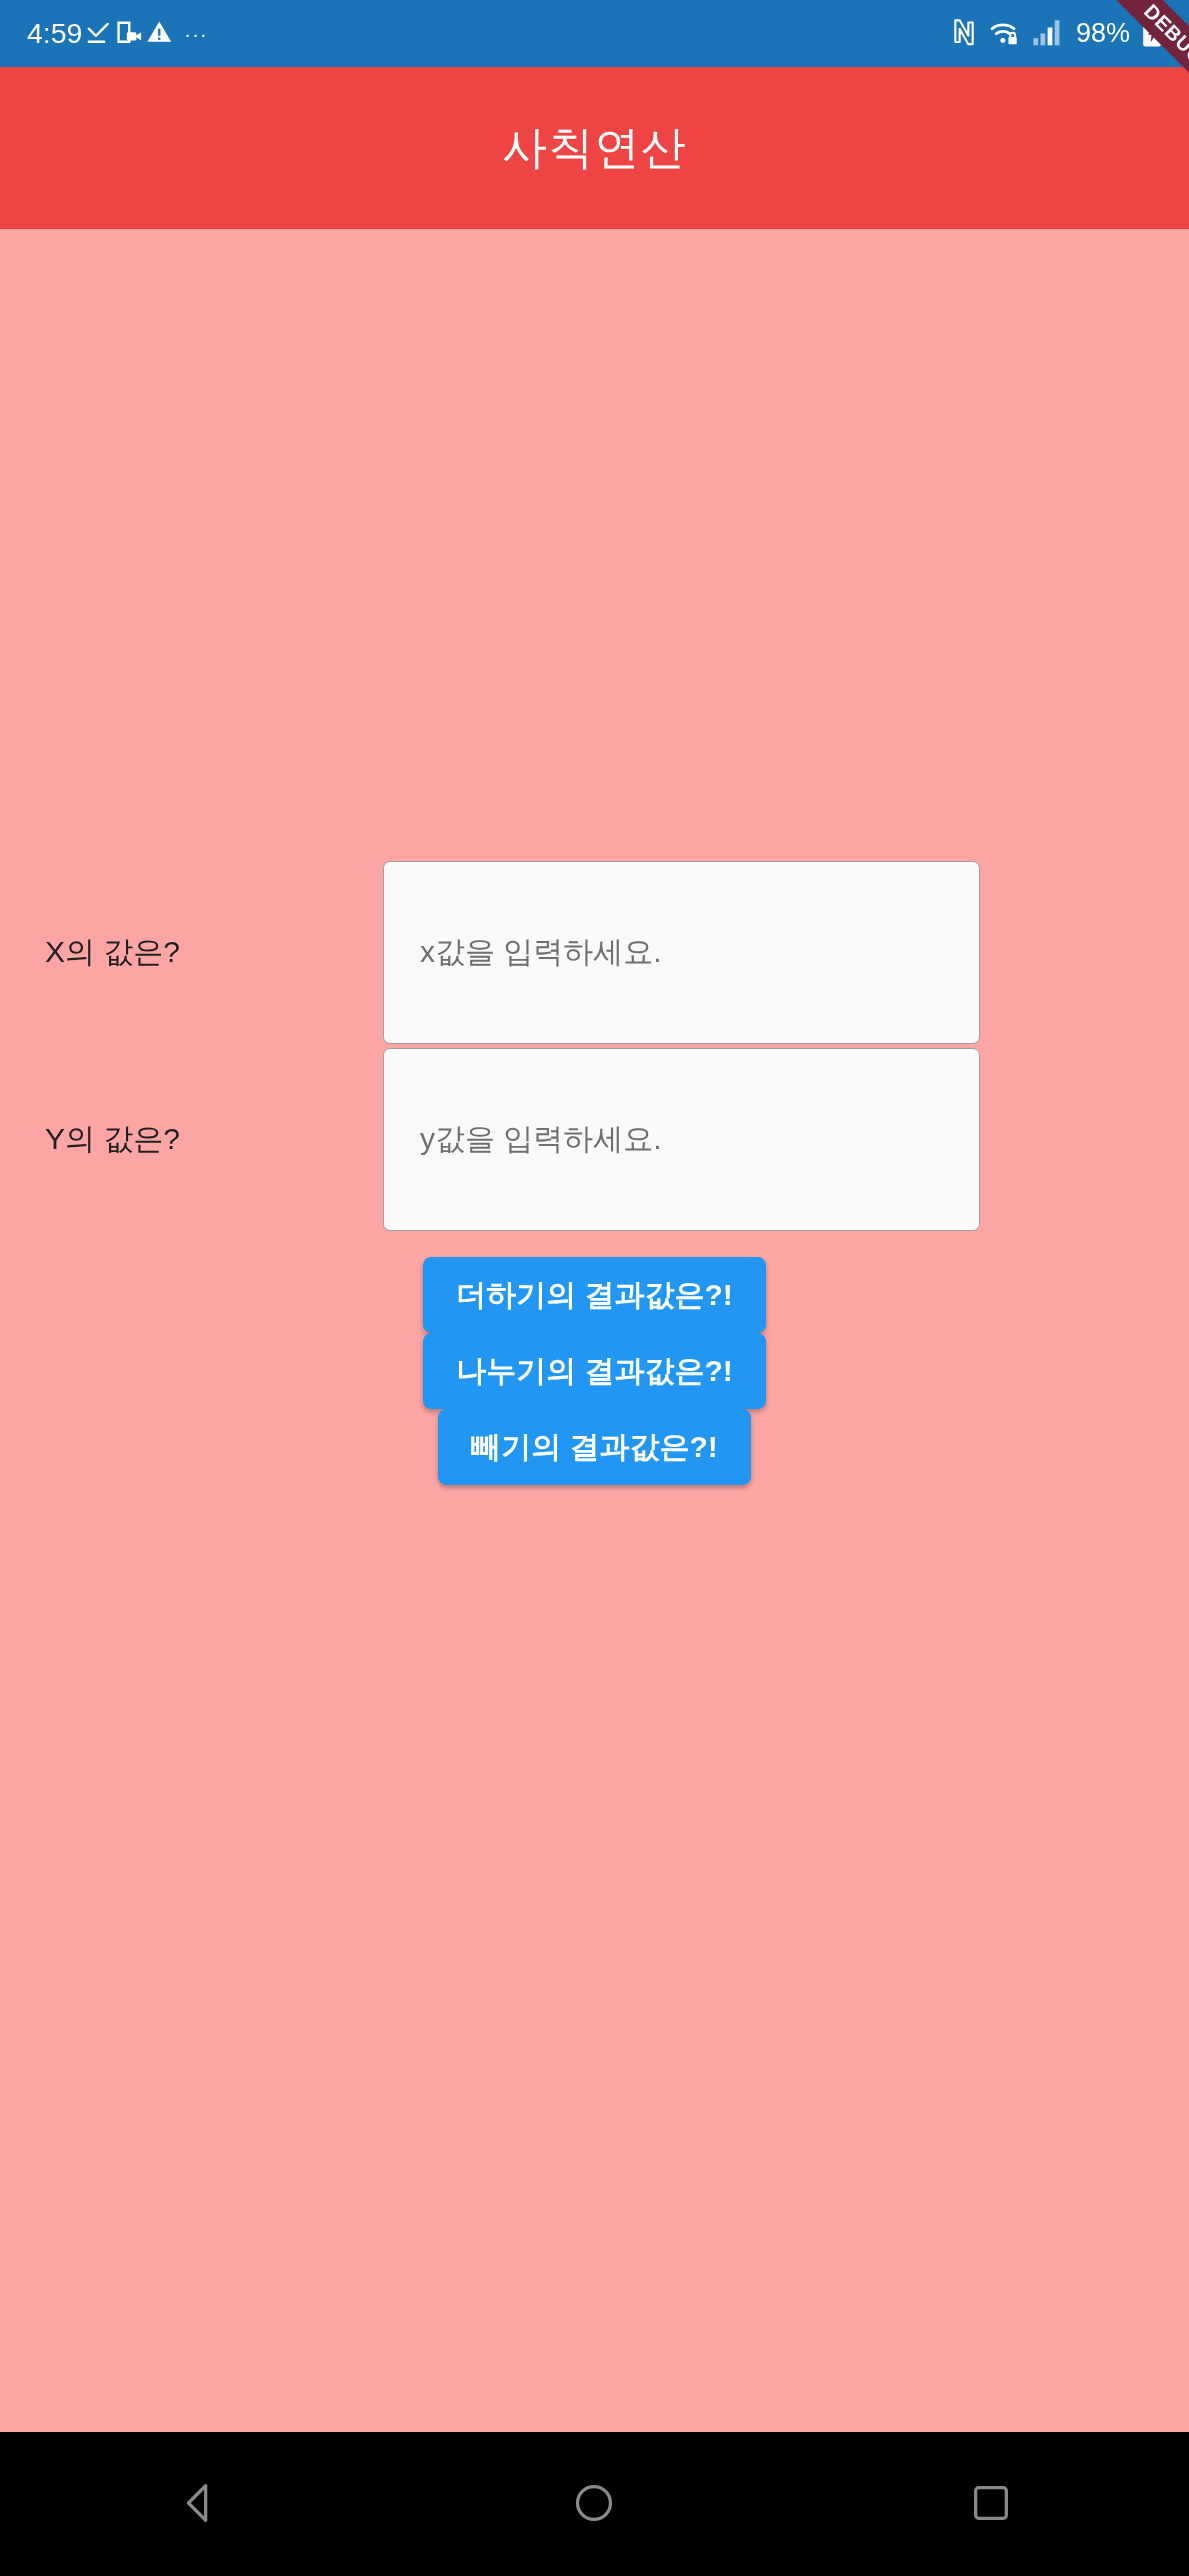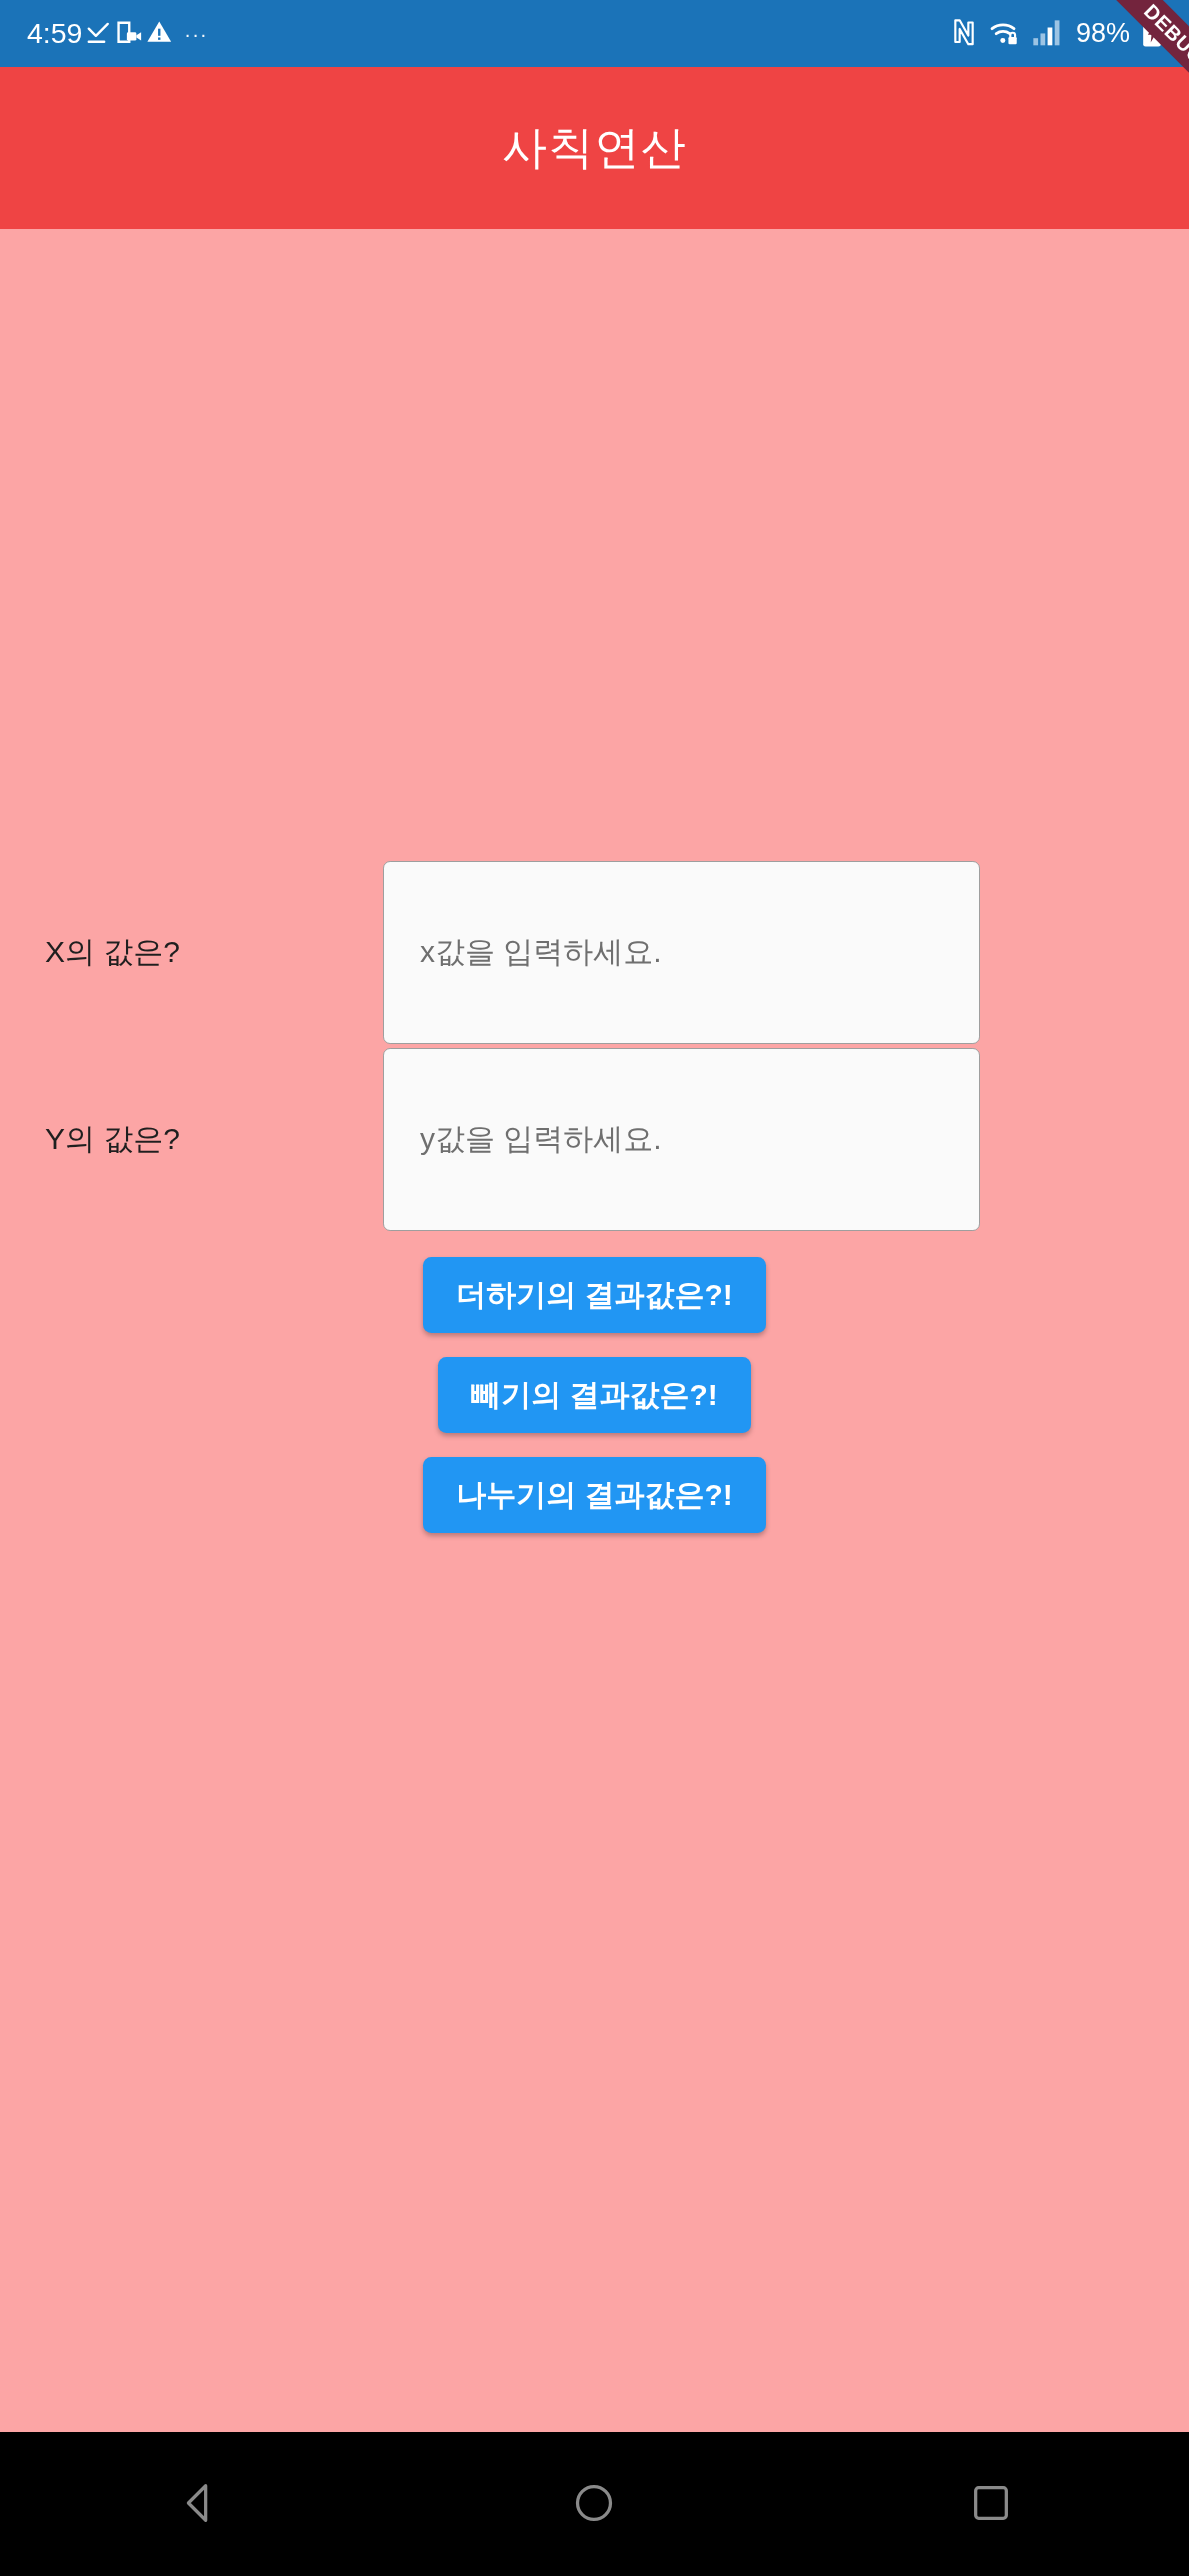--- a/index.html
+++ b/index.html
@@ -148,21 +148,20 @@
 
   
   #button-stack {
     position: absolute;
     left: 0;
     top: 1028px;
     width: 1189px;
     display: flex;
     flex-direction: column;
     align-items: center;
-    gap: 24px;
   }
   .op-button {
     background: #2196F3;
     color: #FFFFFF;
     border: none;
     border-radius: 8.3px;
     height: 76px;
     padding: 0 33px;
     font-family: "Liberation Sans", "DejaVu Sans", sans-serif;
     font-size: 30px;
@@ -289,22 +288,22 @@
 
     <div class="field-row" id="row-y">
       <span class="field-label">Y의 값은?</span>
       <div class="text-field">
         <span class="placeholder">y값을 입력하세요.</span>
       </div>
     </div>
 
     <div id="button-stack">
       <button class="op-button">더하기의 결과값은?!</button>
+      <button class="op-button">나누기의 결과값은?!</button>
       <button class="op-button">빼기의 결과값은?!</button>
-      <button class="op-button">나누기의 결과값은?!</button>
     </div>
 
   </div>
 
   <div id="nav-bar">
     <div class="nav-btn">
       <span>
         <svg width="46" height="46" viewBox="0 0 24 24">
           <path d="M16 3 L7 12 L16 21 Z" fill="none" stroke="#8A8A8A" stroke-width="1.7" stroke-linejoin="round"></path>
         </svg>

